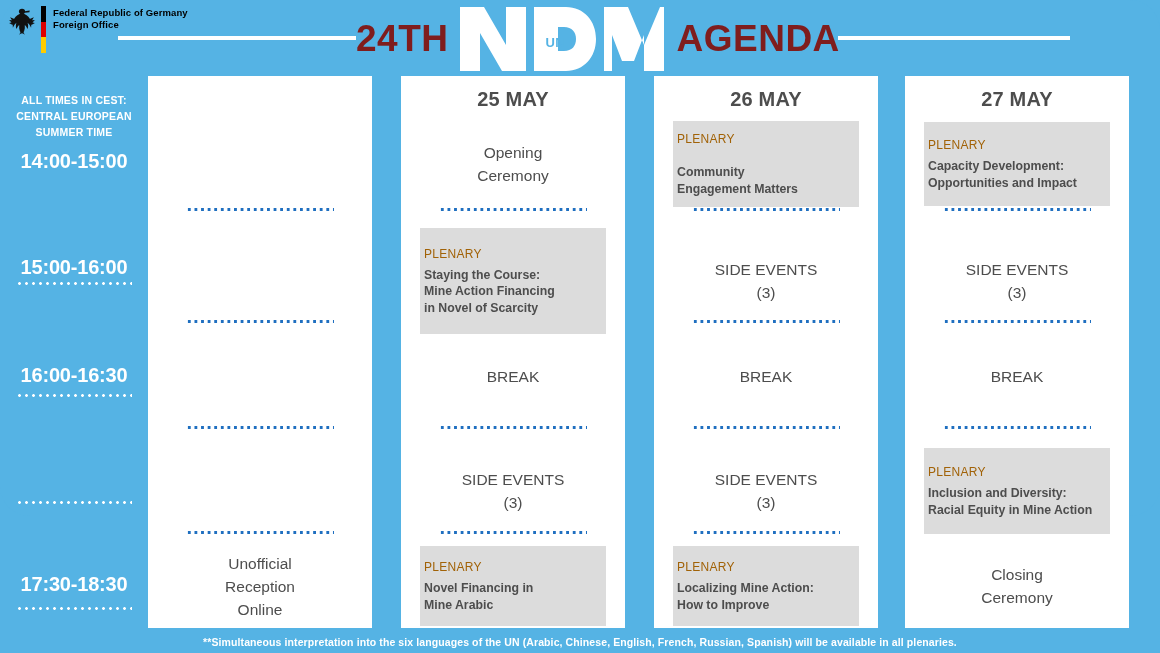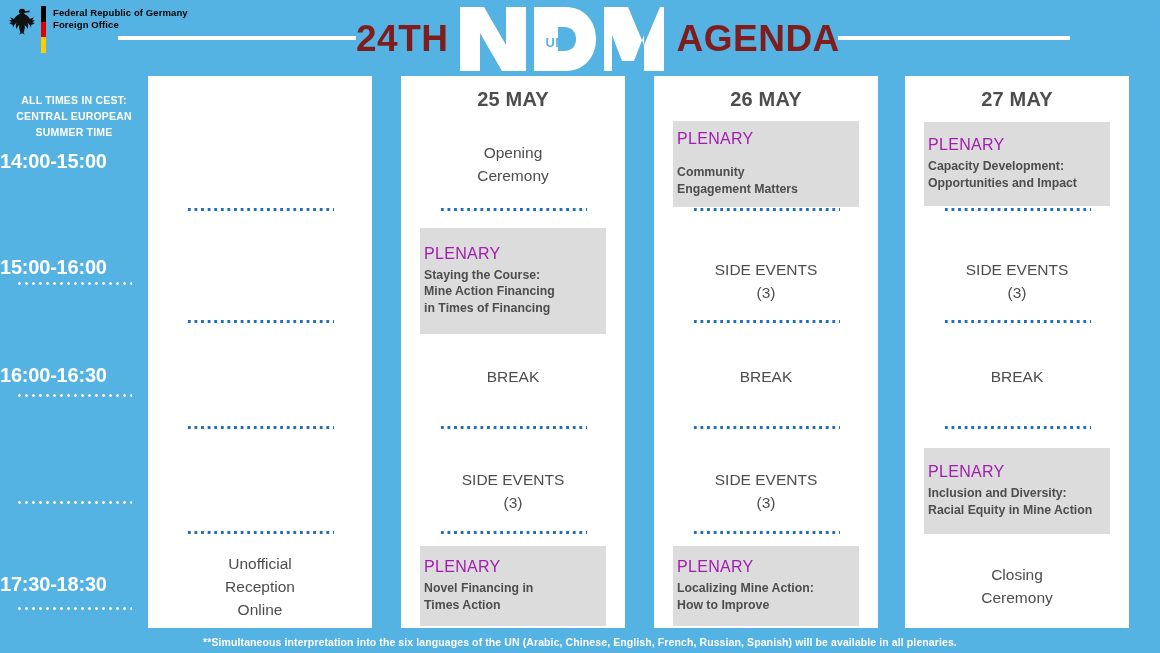--- a/index.html
+++ b/index.html
@@ -33,21 +33,21 @@
 
   .ndm-logo { position: relative; width: 208px; height: 68px; }
   .ndm-svg { display: block; }
   .ndm-un { position: absolute; left: 87px; top: 30px; color: #55b3e4;
     font-size: 13px; font-weight: 700; letter-spacing: .4px; }
 
   
   .gutter { position: absolute; left: 0; top: 76px; width: 148px; height: 552px; }
   .tz-note { position: absolute; left: 0; top: 16px; width: 148px; text-align: center;
     color: #ffffff; font-size: 10.5px; font-weight: 700; line-height: 16px; letter-spacing: .2px; }
-  .time-label { position: absolute; left: 0; width: 148px; text-align: left;
+  .time-label { position: absolute; left: 0; width: 148px; text-align: center;
     color: #ffffff; font-size: 20px; font-weight: 700; letter-spacing: -.2px; }
   .gutter-dots { position: absolute; left: 16px; width: 116px; height: 3px;
     background-image: radial-gradient(circle, #ffffff 1.3px, transparent 1.5px);
     background-size: 7px 3px; background-repeat: repeat-x; }
 
   
   .cols { position: absolute; left: 148px; top: 76px; width: 1004px; height: 552px; }
   .col { position: absolute; top: 0; width: 224px; height: 552px; background: #ffffff; }
   .col-0 { left: 0px; }
   .col-1 { left: 253px; }
@@ -58,21 +58,21 @@
     color: #4d4d4d; font-size: 20px; font-weight: 700; letter-spacing: .2px; }
 
   .slot { position: absolute; left: 0; width: 100%; display: flex;
     align-items: center; justify-content: center; }
   .slot-text { width: 100%; text-align: center; color: #4d4d4d;
     font-size: 15.5px; line-height: 23px; font-weight: 400; }
   .slot-text .sub { display: block; }
 
   .plenary { background: #dcdcdc; width: 186px; margin: 0 auto; padding: 7px 4px 10px;
     display: flex; flex-direction: column; justify-content: center; }
-  .plenary .ptitle { color: #a21caf; font-size: 16px; font-weight: 400;
+  .plenary .ptitle { color: #a16207; font-size: 12px; font-weight: 400;
     letter-spacing: .3px; line-height: 22px; }
   .plenary .pdesc { color: #4d4d4d; font-size: 12.3px; font-weight: 600;
     line-height: 16.5px; margin-top: 2px; }
 
   .row-dots { position: absolute; left: 38px; width: 148px; height: 3px;
     background-image: radial-gradient(circle, #1f6fc0 1.4px, transparent 1.6px);
     background-size: 6.6px 3px; background-repeat: repeat-x; }
 
   
   .footnote { position: absolute; left: 0; top: 636px; width: 1160px; text-align: center;
@@ -165,41 +165,41 @@
             <span class="sub">Opening</span>
             <span class="sub">Ceremony</span>
           </div>
         </div>
         <div class="slot" style="top: 150px; height: 110px;">
           <div class="plenary" style="min-height: 106px;">
             <div class="ptitle">PLENARY</div>
             <div class="pdesc">
               <span class="sub" style="display: block;">Staying the Course:</span>
               <span class="sub" style="display: block;">Mine Action Financing</span>
-              <span class="sub" style="display: block;">in Times of Financing</span>
+              <span class="sub" style="display: block;">in Novel of Scarcity</span>
             </div>
           </div>
         </div>
         <div class="slot" style="top: 268px; height: 64px;">
           <div class="slot-text">
             <span class="sub">BREAK</span>
           </div>
         </div>
         <div class="slot" style="top: 370px; height: 90px;">
           <div class="slot-text">
             <span class="sub">SIDE EVENTS</span>
             <span class="sub">(3)</span>
           </div>
         </div>
         <div class="slot" style="top: 468px; height: 84px;">
           <div class="plenary" style="min-height: 80px;">
             <div class="ptitle">PLENARY</div>
             <div class="pdesc">
               <span class="sub" style="display: block;">Novel Financing in</span>
-              <span class="sub" style="display: block;">Times Action</span>
+              <span class="sub" style="display: block;">Mine Arabic</span>
             </div>
           </div>
         </div>
       </div>
       <div class="col col-2">
         <div class="day-head">26 MAY</div>
         <div class="row-dots" style="top: 132px;"></div>
         <div class="row-dots" style="top: 244px;"></div>
         <div class="row-dots" style="top: 350px;"></div>
         <div class="row-dots" style="top: 455px;"></div>

